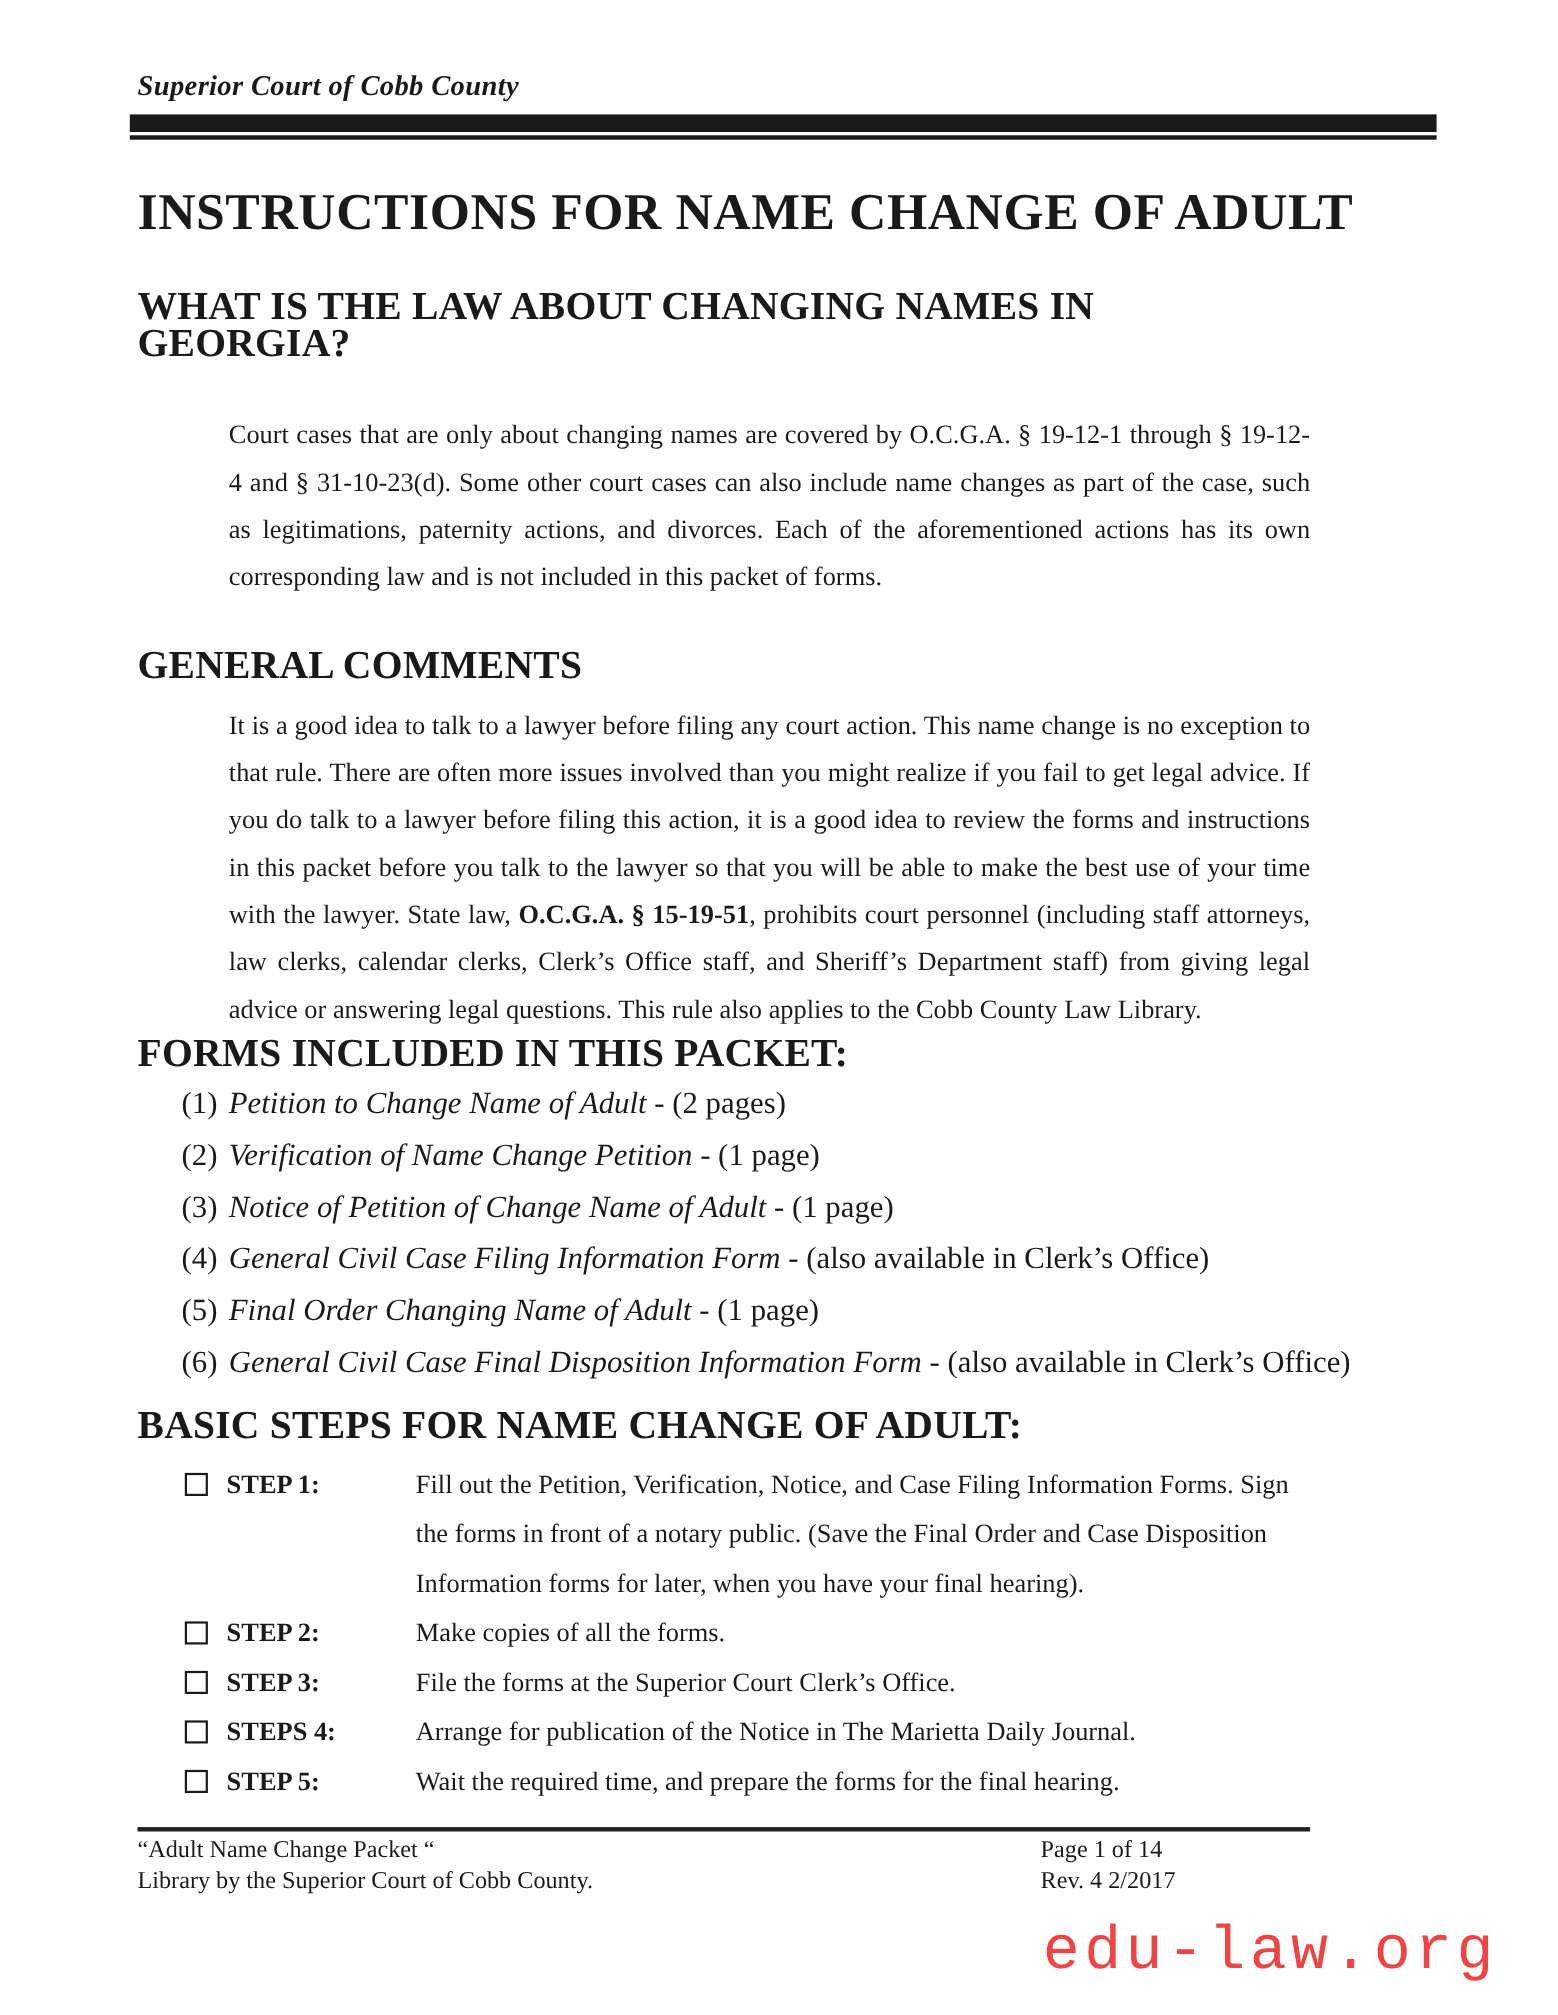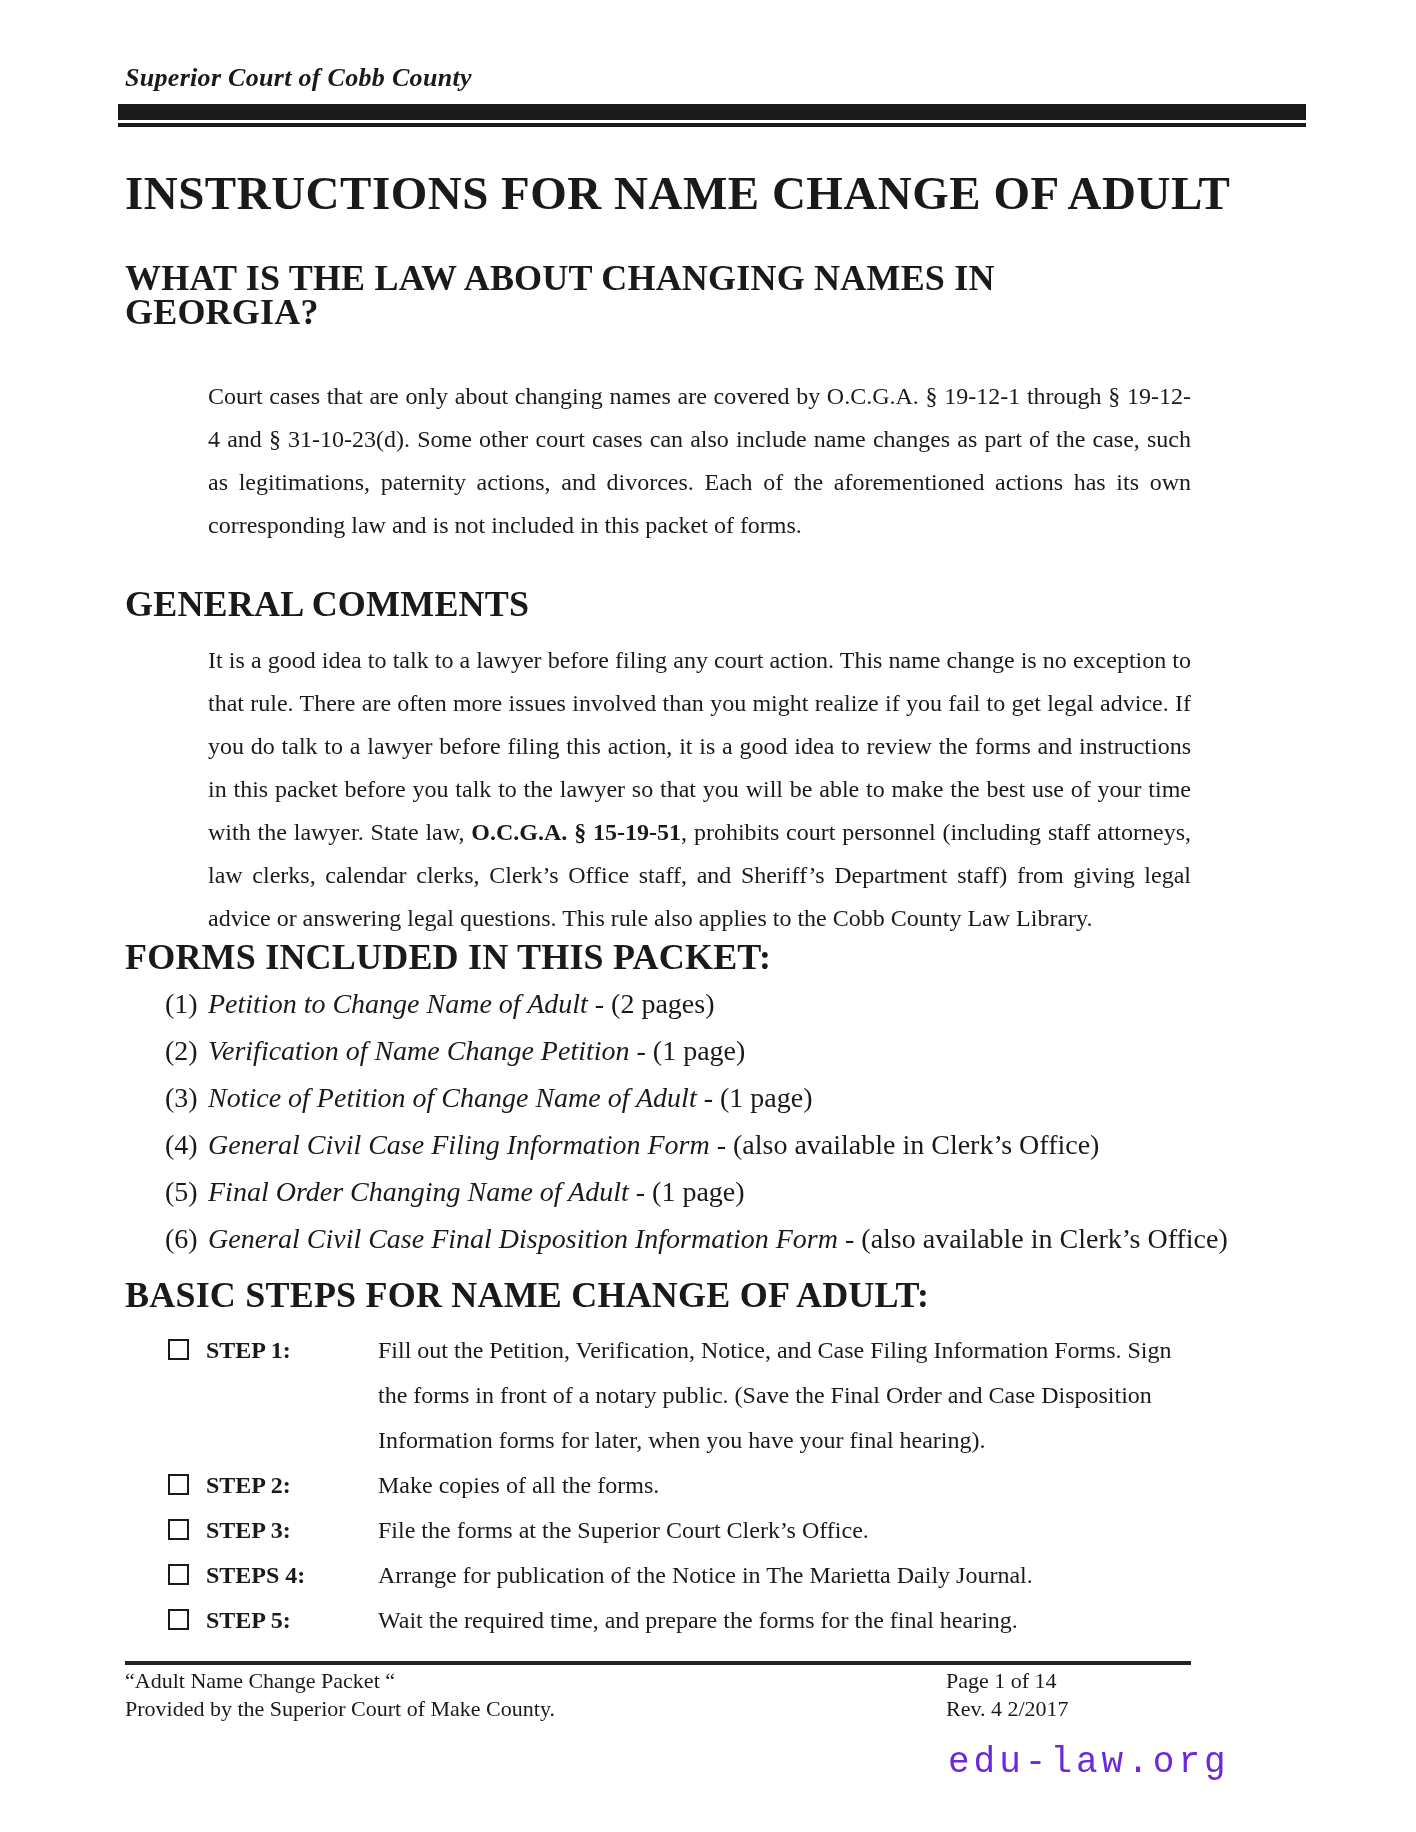--- a/index.html
+++ b/index.html
@@ -107,23 +107,23 @@
     justify-content: space-between;
     font-size: 22px;
     line-height: 28px;
   }
   .footer-right { width: 245px; }
   .watermark {
     position: absolute;
     top: 1742px;
     left: 948px;
     font-family: "Liberation Mono", "DejaVu Sans Mono", monospace;
-    font-size: 36px;
+    font-size: 56px;
     letter-spacing: 4px;
-    color: #6d28d9;
+    color: #ef4444;
     white-space: nowrap;
   }
 </style>
 </head>
 <body>
 
 <div class="page">
 
   <div class="court">Superior Court of Cobb County</div>
 
@@ -177,21 +177,21 @@
       <div class="checkbox"></div>
       <div class="step-label">STEP 5:</div>
       <div class="step-desc"><span>Wait the required time, and prepare the forms for the final hearing.</span></div>
     </div>
   </div>
 
   <div class="footer-rule"></div>
   <div class="footer">
     <div class="footer-left">
       <div>“Adult Name Change Packet “</div>
-      <div>Provided by the Superior Court of Make County.</div>
+      <div>Library by the Superior Court of Cobb County.</div>
     </div>
     <div class="footer-right">
       <div>Page 1 of 14</div>
       <div>Rev. 4 2/2017</div>
     </div>
   </div>
 
   <div class="watermark">edu-law.org</div>
 
 </div>

